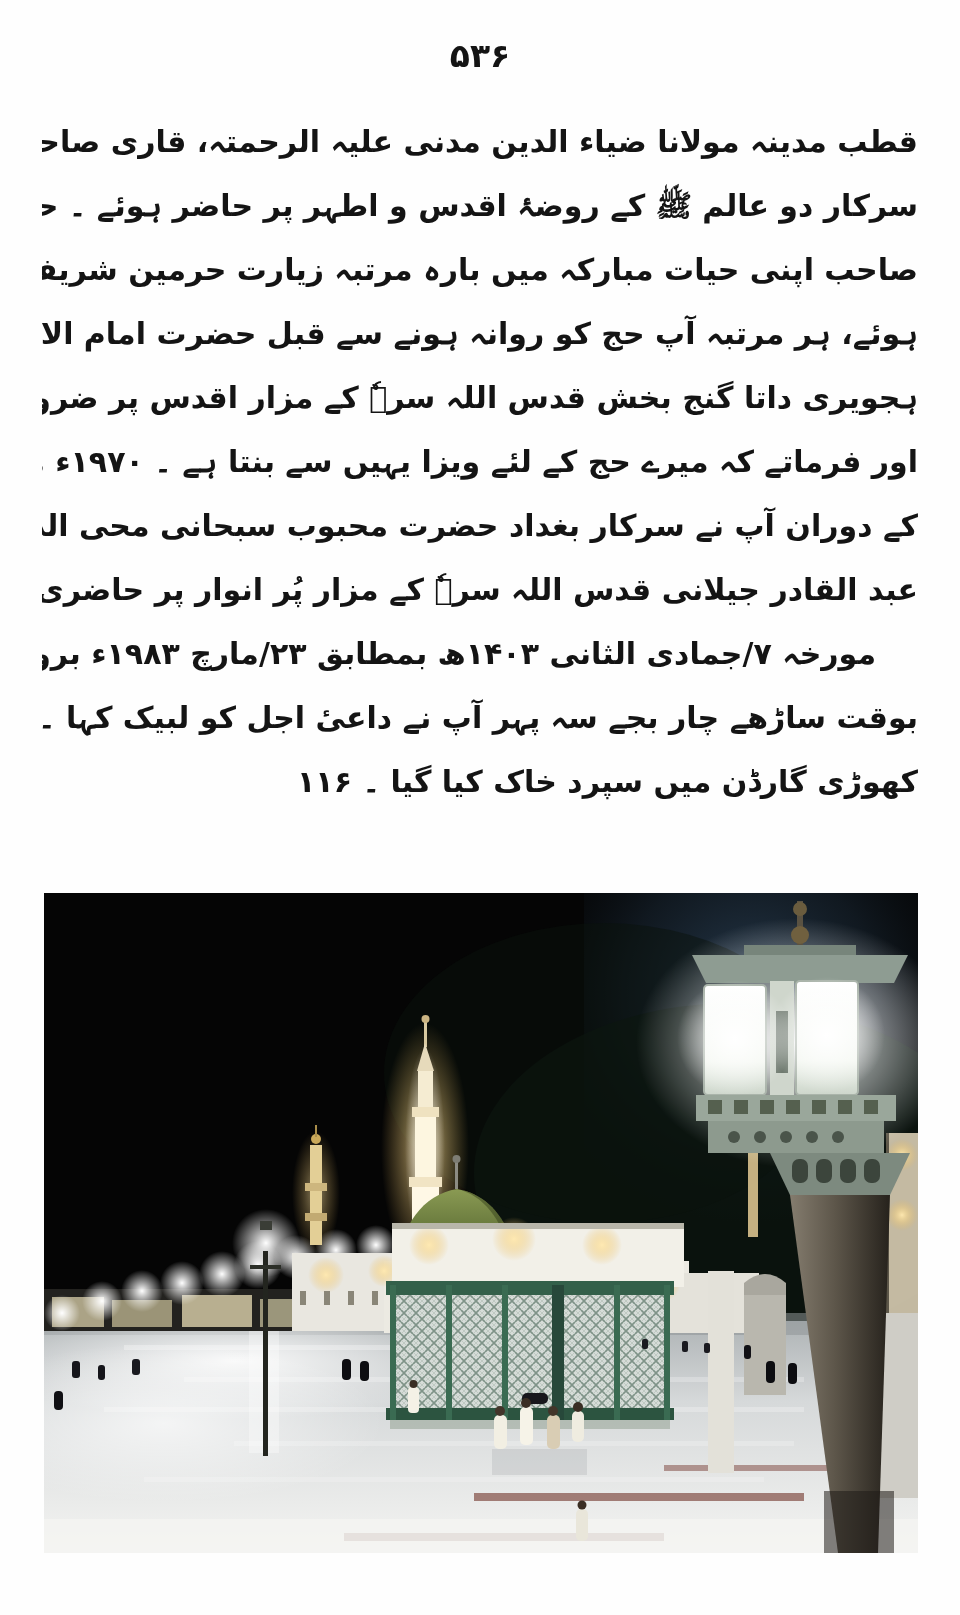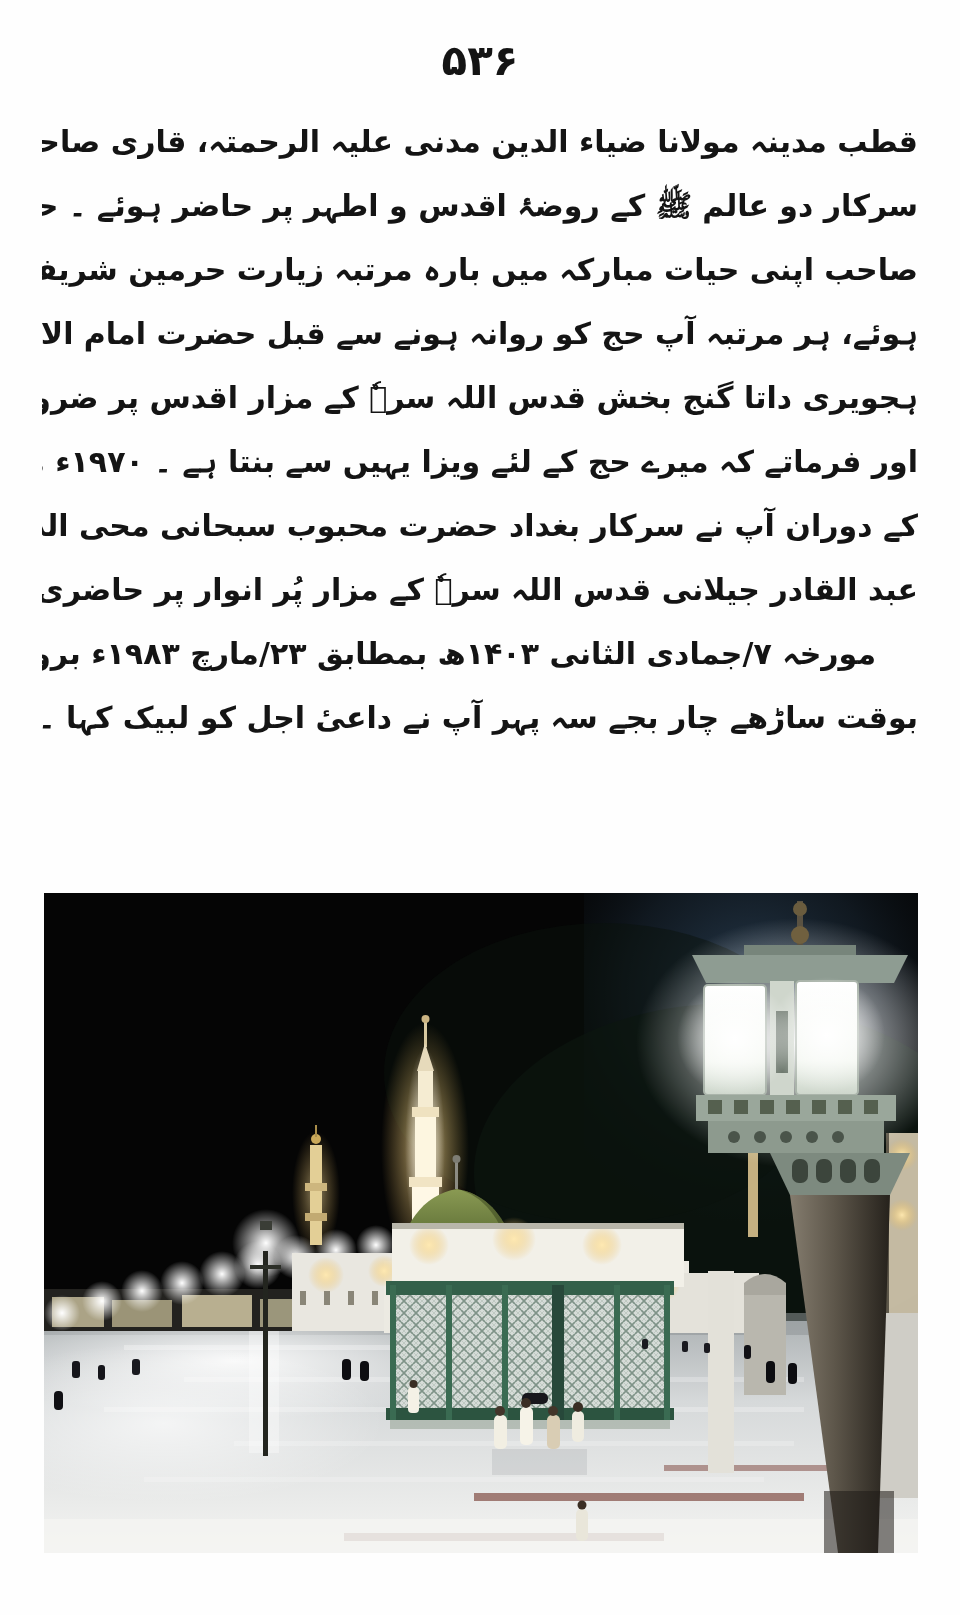--- a/index.html
+++ b/index.html
@@ -4,21 +4,21 @@
 <style>
   html,body{margin:0;padding:0;}
   body{
     width:960px;height:1615px;position:relative;
     background:#fefefe;color:#141414;
     font-family:"DejaVu Sans", sans-serif;
     overflow:hidden;
   }
   .page-number{
     position:absolute;top:36px;left:0;width:100%;
-    text-align:center;font-size:42px;font-weight:700;
+    text-align:center;font-size:33px;font-weight:700;
     letter-spacing:4px;
   }
   .text-block{
     position:absolute;top:110px;right:42px;left:42px;
     direction:rtl;
   }
   .line{
     font-size:30px;font-weight:700;line-height:64px;height:64px;
     text-align:justify;text-align-last:justify;
     white-space:nowrap;overflow:hidden;
@@ -44,20 +44,21 @@
   <div class="line">قطب مدینہ مولانا ضیاء الدین مدنی علیہ الرحمتہ، قاری صاحب کو ساتھ لے کر</div>
   <div class="line">سرکار دو عالم ﷺ کے روضۂ اقدس و اطہر پر حاضر ہوئے ۔ حضرت قاری</div>
   <div class="line">صاحب اپنی حیات مبارکہ میں بارہ مرتبہ زیارت حرمین شریفین سے مشرف</div>
   <div class="line">ہوئے، ہر مرتبہ آپ حج کو روانہ ہونے سے قبل حضرت امام الاولیاء سیدنا علی</div>
   <div class="line">ہجویری داتا گنج بخش قدس اللہ سرہٗ کے مزار اقدس پر ضرور حاضر ہوتے تھے</div>
   <div class="line">اور فرماتے کہ میرے حج کے لئے ویزا یہیں سے بنتا ہے ۔ ۱۹۷۰ء میں سفر حج</div>
   <div class="line">کے دوران آپ نے سرکار بغداد حضرت محبوب سبحانی محی الدین سیدنا شیخ</div>
   <div class="line para-end">عبد القادر جیلانی قدس اللہ سرہٗ کے مزار پُر انوار پر حاضری دی ۔</div>
   <div class="line para-start">مورخہ ۷/جمادی الثانی ۱۴۰۳ھ بمطابق ۲۳/مارچ ۱۹۸۳ء بروز بدھ</div>
   <div class="line">بوقت ساڑھے چار بجے سہ پہر آپ نے داعیٔ اجل کو لبیک کہا ۔ مسجد سے ملحقہ</div>
+  <div class="line para-end">کھوڑی گارڈن میں سپرد خاک کیا گیا ۔ ۱۱۶</div>
 </div>
 
 <figure class="photo" aria-label="Masjid an-Nabawi at night: green dome, illuminated minarets, large plaza lampposts, green lattice fence and pilgrims on the reflective marble courtyard">
   <svg viewBox="0 0 874 660" xmlns="http://www.w3.org/2000/svg">
     <defs>
       <radialGradient id="glowWhite" cx="50%" cy="50%" r="50%">
         <stop offset="0%" stop-color="#ffffff" stop-opacity="1"></stop>
         <stop offset="45%" stop-color="#ffffff" stop-opacity="0.55"></stop>
         <stop offset="100%" stop-color="#ffffff" stop-opacity="0"></stop>
       </radialGradient>

